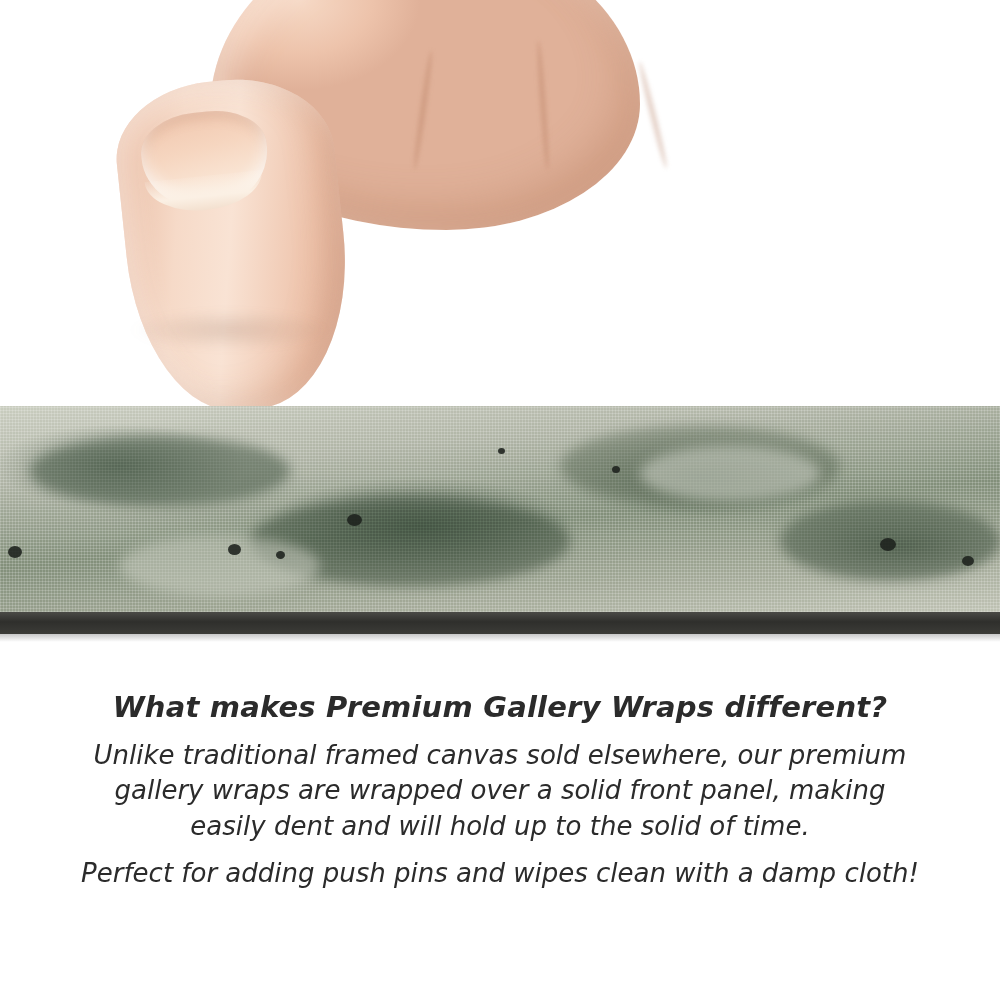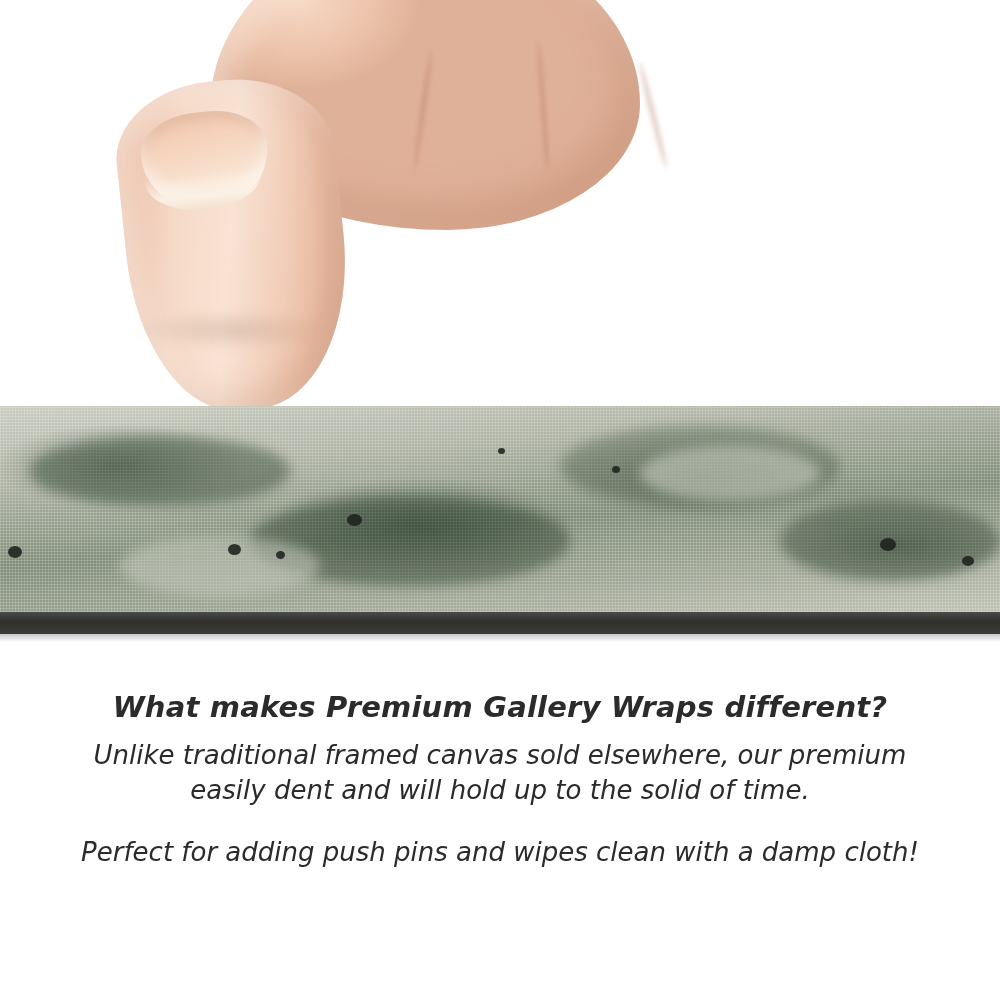--- a/index.html
+++ b/index.html
@@ -190,21 +190,21 @@
   .caption-body {
     font-size: 26px;
     line-height: 1.36;
     font-weight: 400;
   }
   .caption-body .line {
     display: block;
   }
   .caption-last {
     display: block;
-    margin-top: 26px;
+    margin-top: 12px;
     font-size: 26px;
     line-height: 1.36;
   }
 </style>
 </head>
 <body>
 
 <div class="product-card">
 
   <div class="photo-region">
@@ -243,18 +243,19 @@
       </div>
       <div class="wrap-edge"></div>
       <div class="wrap-under"></div>
     </div>
   </div>
 
   <div class="caption">
     <div class="caption-title">What makes Premium Gallery Wraps different?</div>
     <div class="caption-body">
       <span class="line">Unlike traditional framed canvas sold elsewhere, our premium</span>
+      <span class="line">gallery wraps are wrapped over a solid front panel, making</span>
       <span class="line">easily dent and will hold up to the solid of time.</span>
       <span class="caption-last">Perfect for adding push pins and wipes clean with a damp cloth!</span>
     </div>
   </div>
 
 </div>
 
 </body></html>

